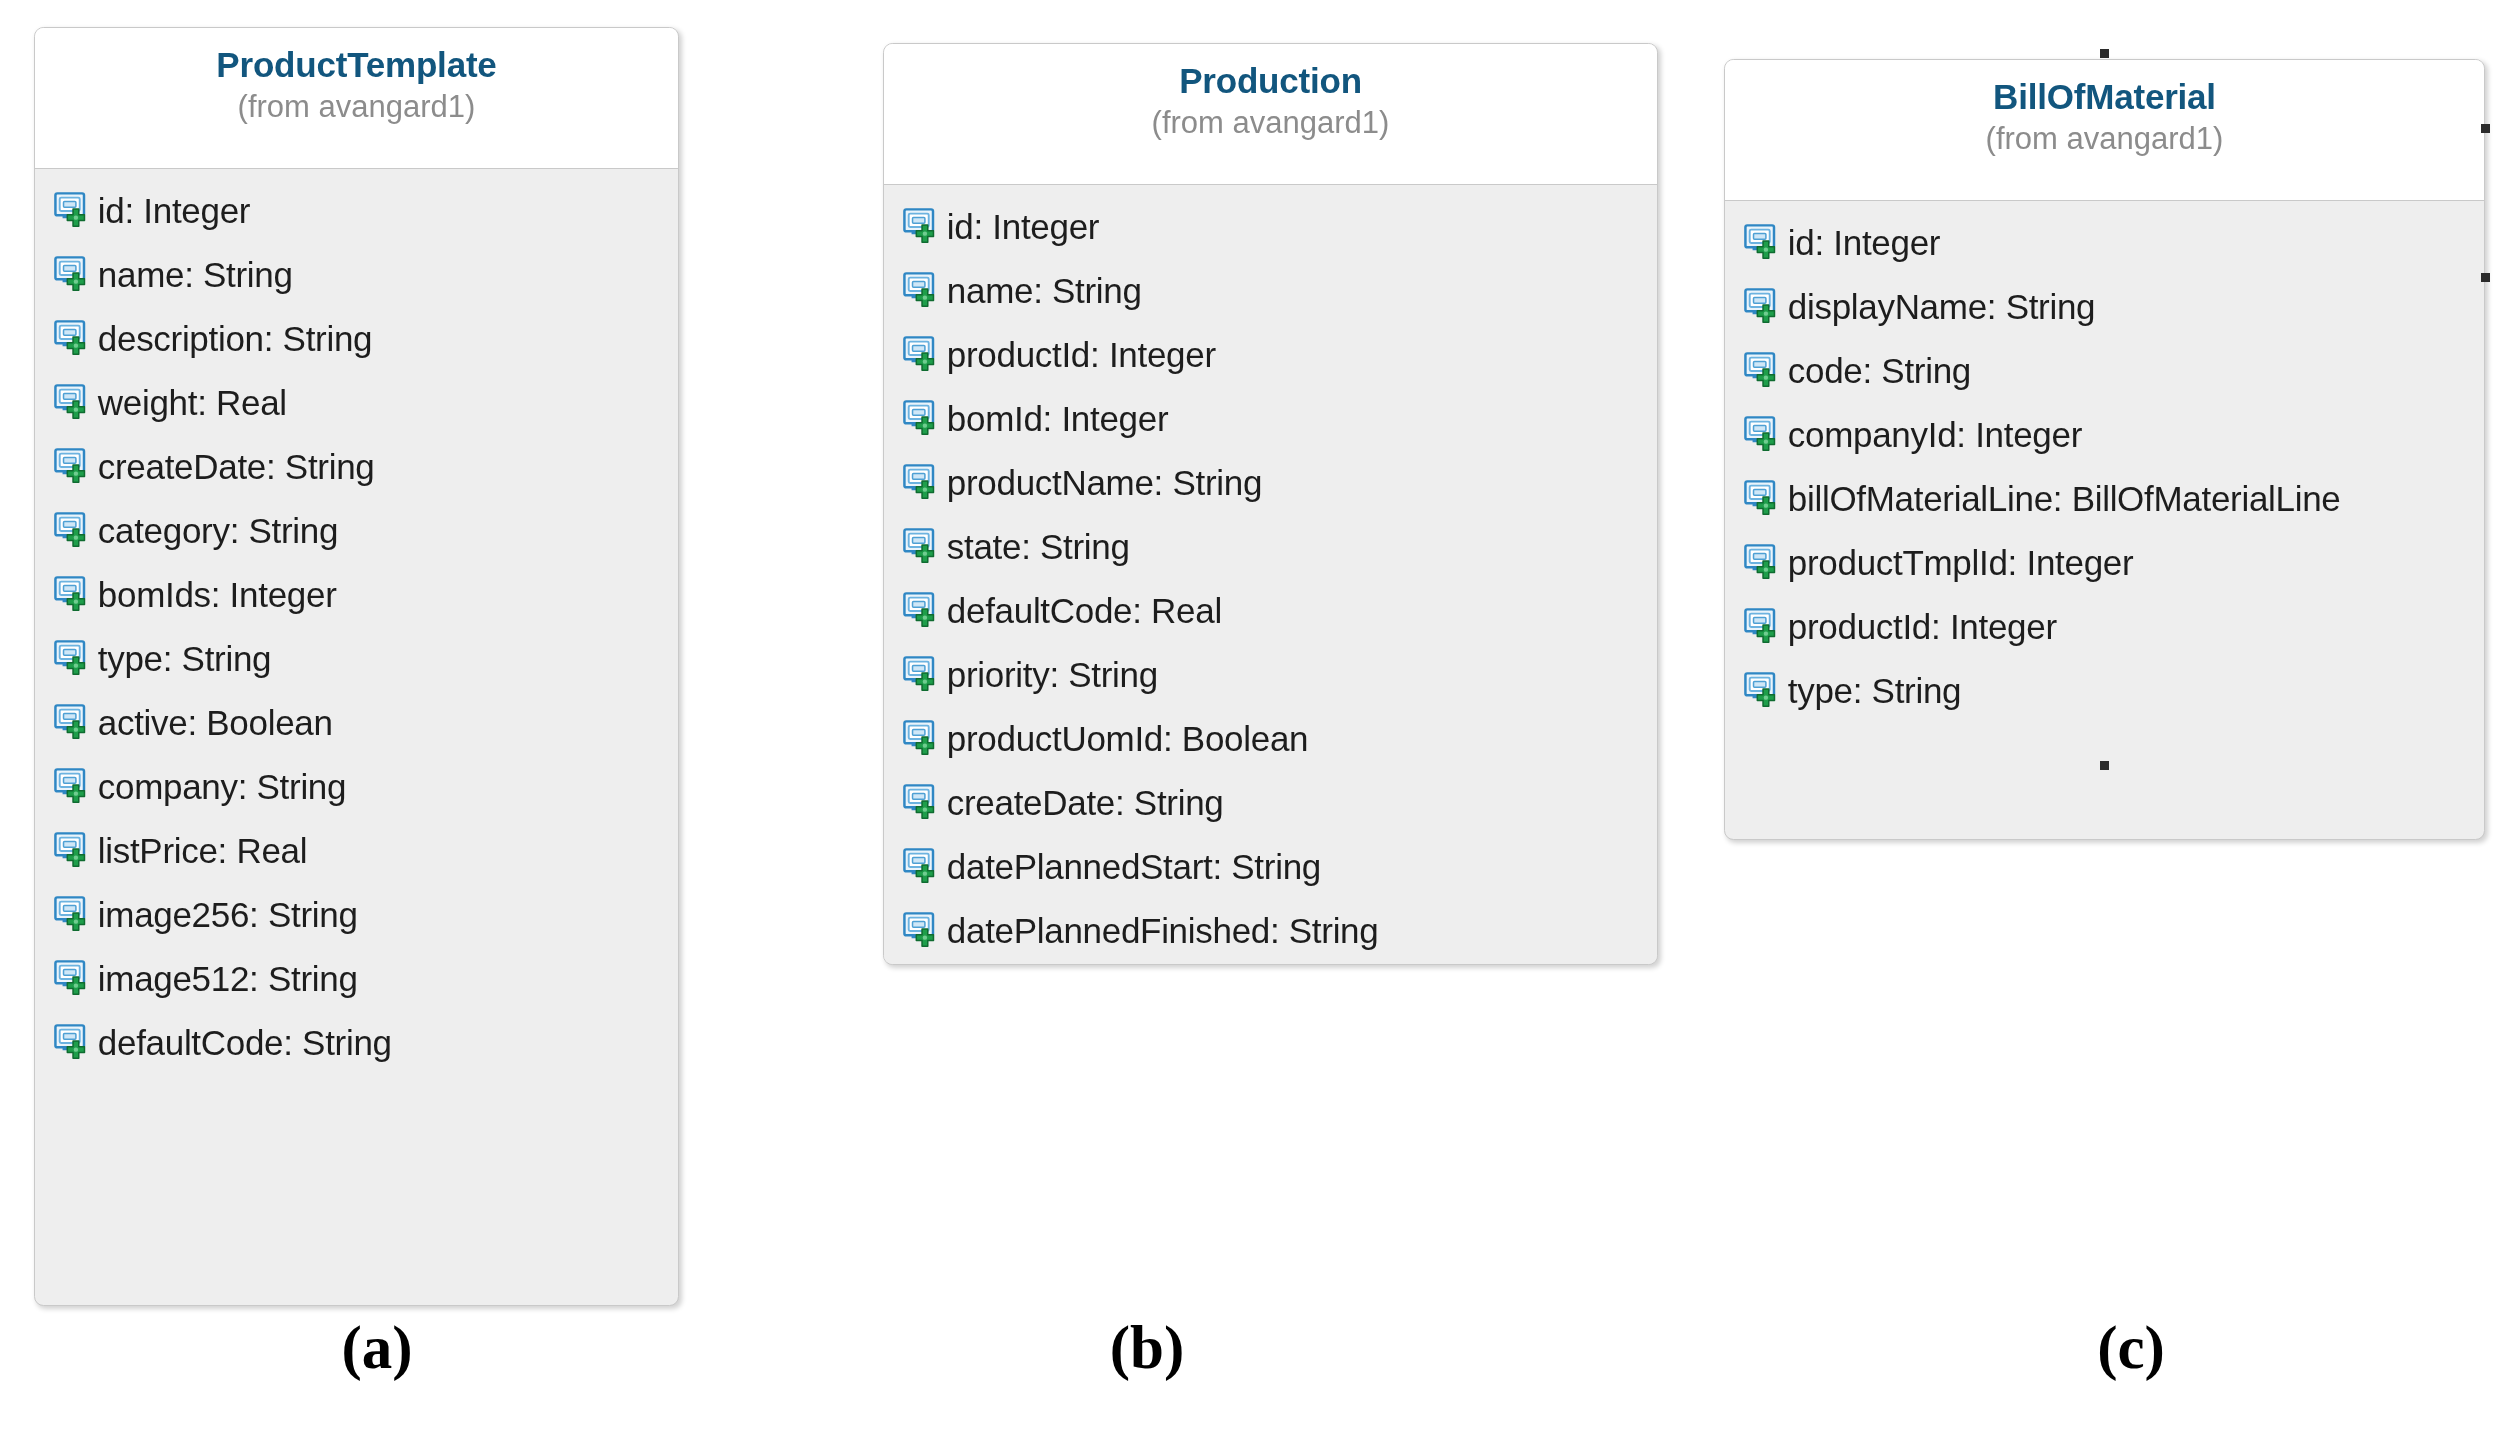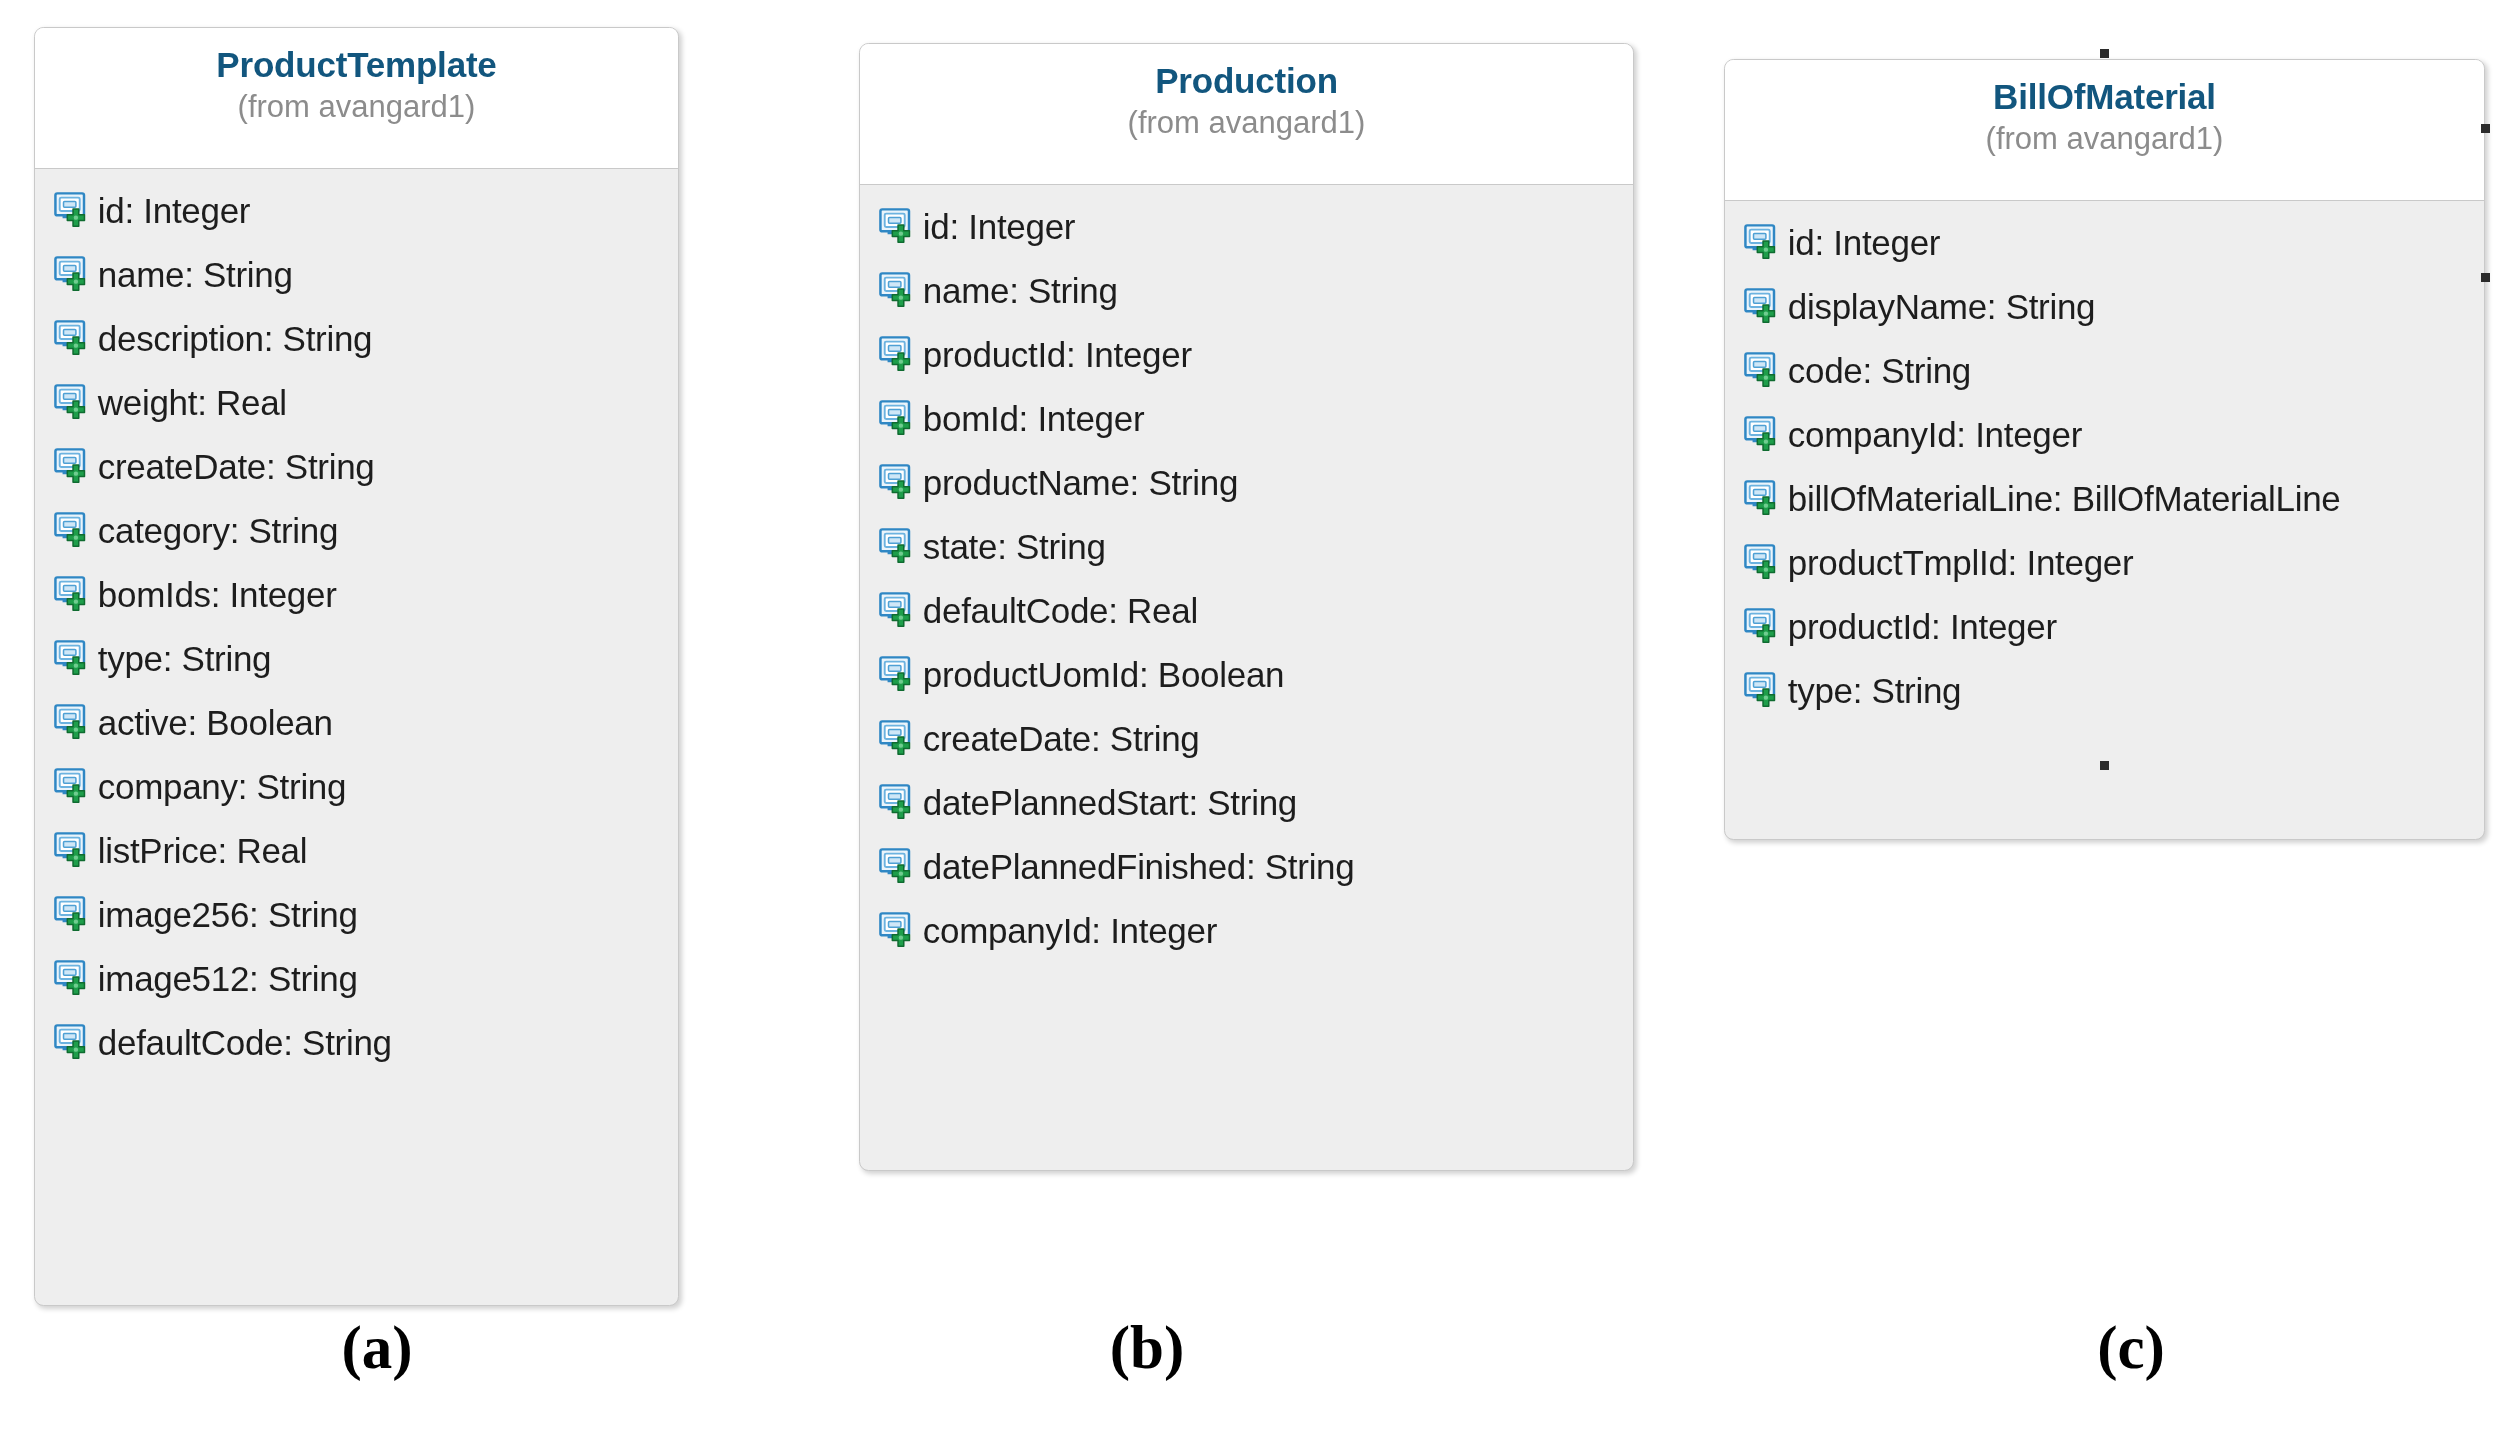--- a/index.html
+++ b/index.html
@@ -308,21 +308,21 @@
               <circle cx="9" cy="9" r="2.3" fill="#7fd49c" opacity="0.85"></circle>
             </g>
           </svg>
         </span>
         <span class="attr-text">defaultCode: String</span>
       </div>
     </div>
 </div>
 <div class="panel-caption" style="left:320px; top:1317px; width:114px;">(a)</div>
 
-<div class="class-box" id="box-b" style="left:859px; top:43px; width:775px; height:1128px;">
+<div class="class-box" id="box-b" style="left:883px; top:43px; width:775px; height:922px;">
   <div class="class-header" style="height:141px;">
     <div class="class-name">Production</div>
     <div class="class-package">(from avangard1)</div>
   </div>
   <div class="attr-list">
       <div class="attr-row">
         <span class="attr-icon">
           <svg width="40" height="40" viewBox="0 0 42 42" xmlns="http://www.w3.org/2000/svg">
             <rect x="1.5" y="2.5" width="30" height="23" rx="2" fill="#eaf4fb" stroke="#2f87c4" stroke-width="2.6"></rect>
             <rect x="6" y="7" width="21" height="14" rx="1.5" fill="#ffffff" stroke="#6cb3e0" stroke-width="2"></rect>
@@ -418,20 +418,35 @@
             <rect x="6" y="7" width="21" height="14" rx="1.5" fill="#ffffff" stroke="#6cb3e0" stroke-width="2"></rect>
             <rect x="10" y="11" width="13" height="6" rx="1" fill="#cfe7f7" stroke="#4ea0d4" stroke-width="1.6"></rect>
             <path d="M9 27.5 h16 a2 2 0 0 0 2-2 v-1" fill="none" stroke="#2f87c4" stroke-width="2.4"></path>
             <g transform="translate(14,19)">
               <path d="M6 0 h6 v6 h6 v6 h-6 v6 h-6 v-6 h-6 v-6 h6 z" fill="#1e9e4a" stroke="#0f6b30" stroke-width="1.6" stroke-linejoin="round"></path>
               <circle cx="9" cy="9" r="2.3" fill="#7fd49c" opacity="0.85"></circle>
             </g>
           </svg>
         </span>
         <span class="attr-text">defaultCode: Real</span>
+      </div>
+      <div class="attr-row">
+        <span class="attr-icon">
+          <svg width="40" height="40" viewBox="0 0 42 42" xmlns="http://www.w3.org/2000/svg">
+            <rect x="1.5" y="2.5" width="30" height="23" rx="2" fill="#eaf4fb" stroke="#2f87c4" stroke-width="2.6"></rect>
+            <rect x="6" y="7" width="21" height="14" rx="1.5" fill="#ffffff" stroke="#6cb3e0" stroke-width="2"></rect>
+            <rect x="10" y="11" width="13" height="6" rx="1" fill="#cfe7f7" stroke="#4ea0d4" stroke-width="1.6"></rect>
+            <path d="M9 27.5 h16 a2 2 0 0 0 2-2 v-1" fill="none" stroke="#2f87c4" stroke-width="2.4"></path>
+            <g transform="translate(14,19)">
+              <path d="M6 0 h6 v6 h6 v6 h-6 v6 h-6 v-6 h-6 v-6 h6 z" fill="#1e9e4a" stroke="#0f6b30" stroke-width="1.6" stroke-linejoin="round"></path>
+              <circle cx="9" cy="9" r="2.3" fill="#7fd49c" opacity="0.85"></circle>
+            </g>
+          </svg>
+        </span>
+        <span class="attr-text">priority: String</span>
       </div>
       <div class="attr-row">
         <span class="attr-icon">
           <svg width="40" height="40" viewBox="0 0 42 42" xmlns="http://www.w3.org/2000/svg">
             <rect x="1.5" y="2.5" width="30" height="23" rx="2" fill="#eaf4fb" stroke="#2f87c4" stroke-width="2.6"></rect>
             <rect x="6" y="7" width="21" height="14" rx="1.5" fill="#ffffff" stroke="#6cb3e0" stroke-width="2"></rect>
             <rect x="10" y="11" width="13" height="6" rx="1" fill="#cfe7f7" stroke="#4ea0d4" stroke-width="1.6"></rect>
             <path d="M9 27.5 h16 a2 2 0 0 0 2-2 v-1" fill="none" stroke="#2f87c4" stroke-width="2.4"></path>
             <g transform="translate(14,19)">
               <path d="M6 0 h6 v6 h6 v6 h-6 v6 h-6 v-6 h-6 v-6 h6 z" fill="#1e9e4a" stroke="#0f6b30" stroke-width="1.6" stroke-linejoin="round"></path>

